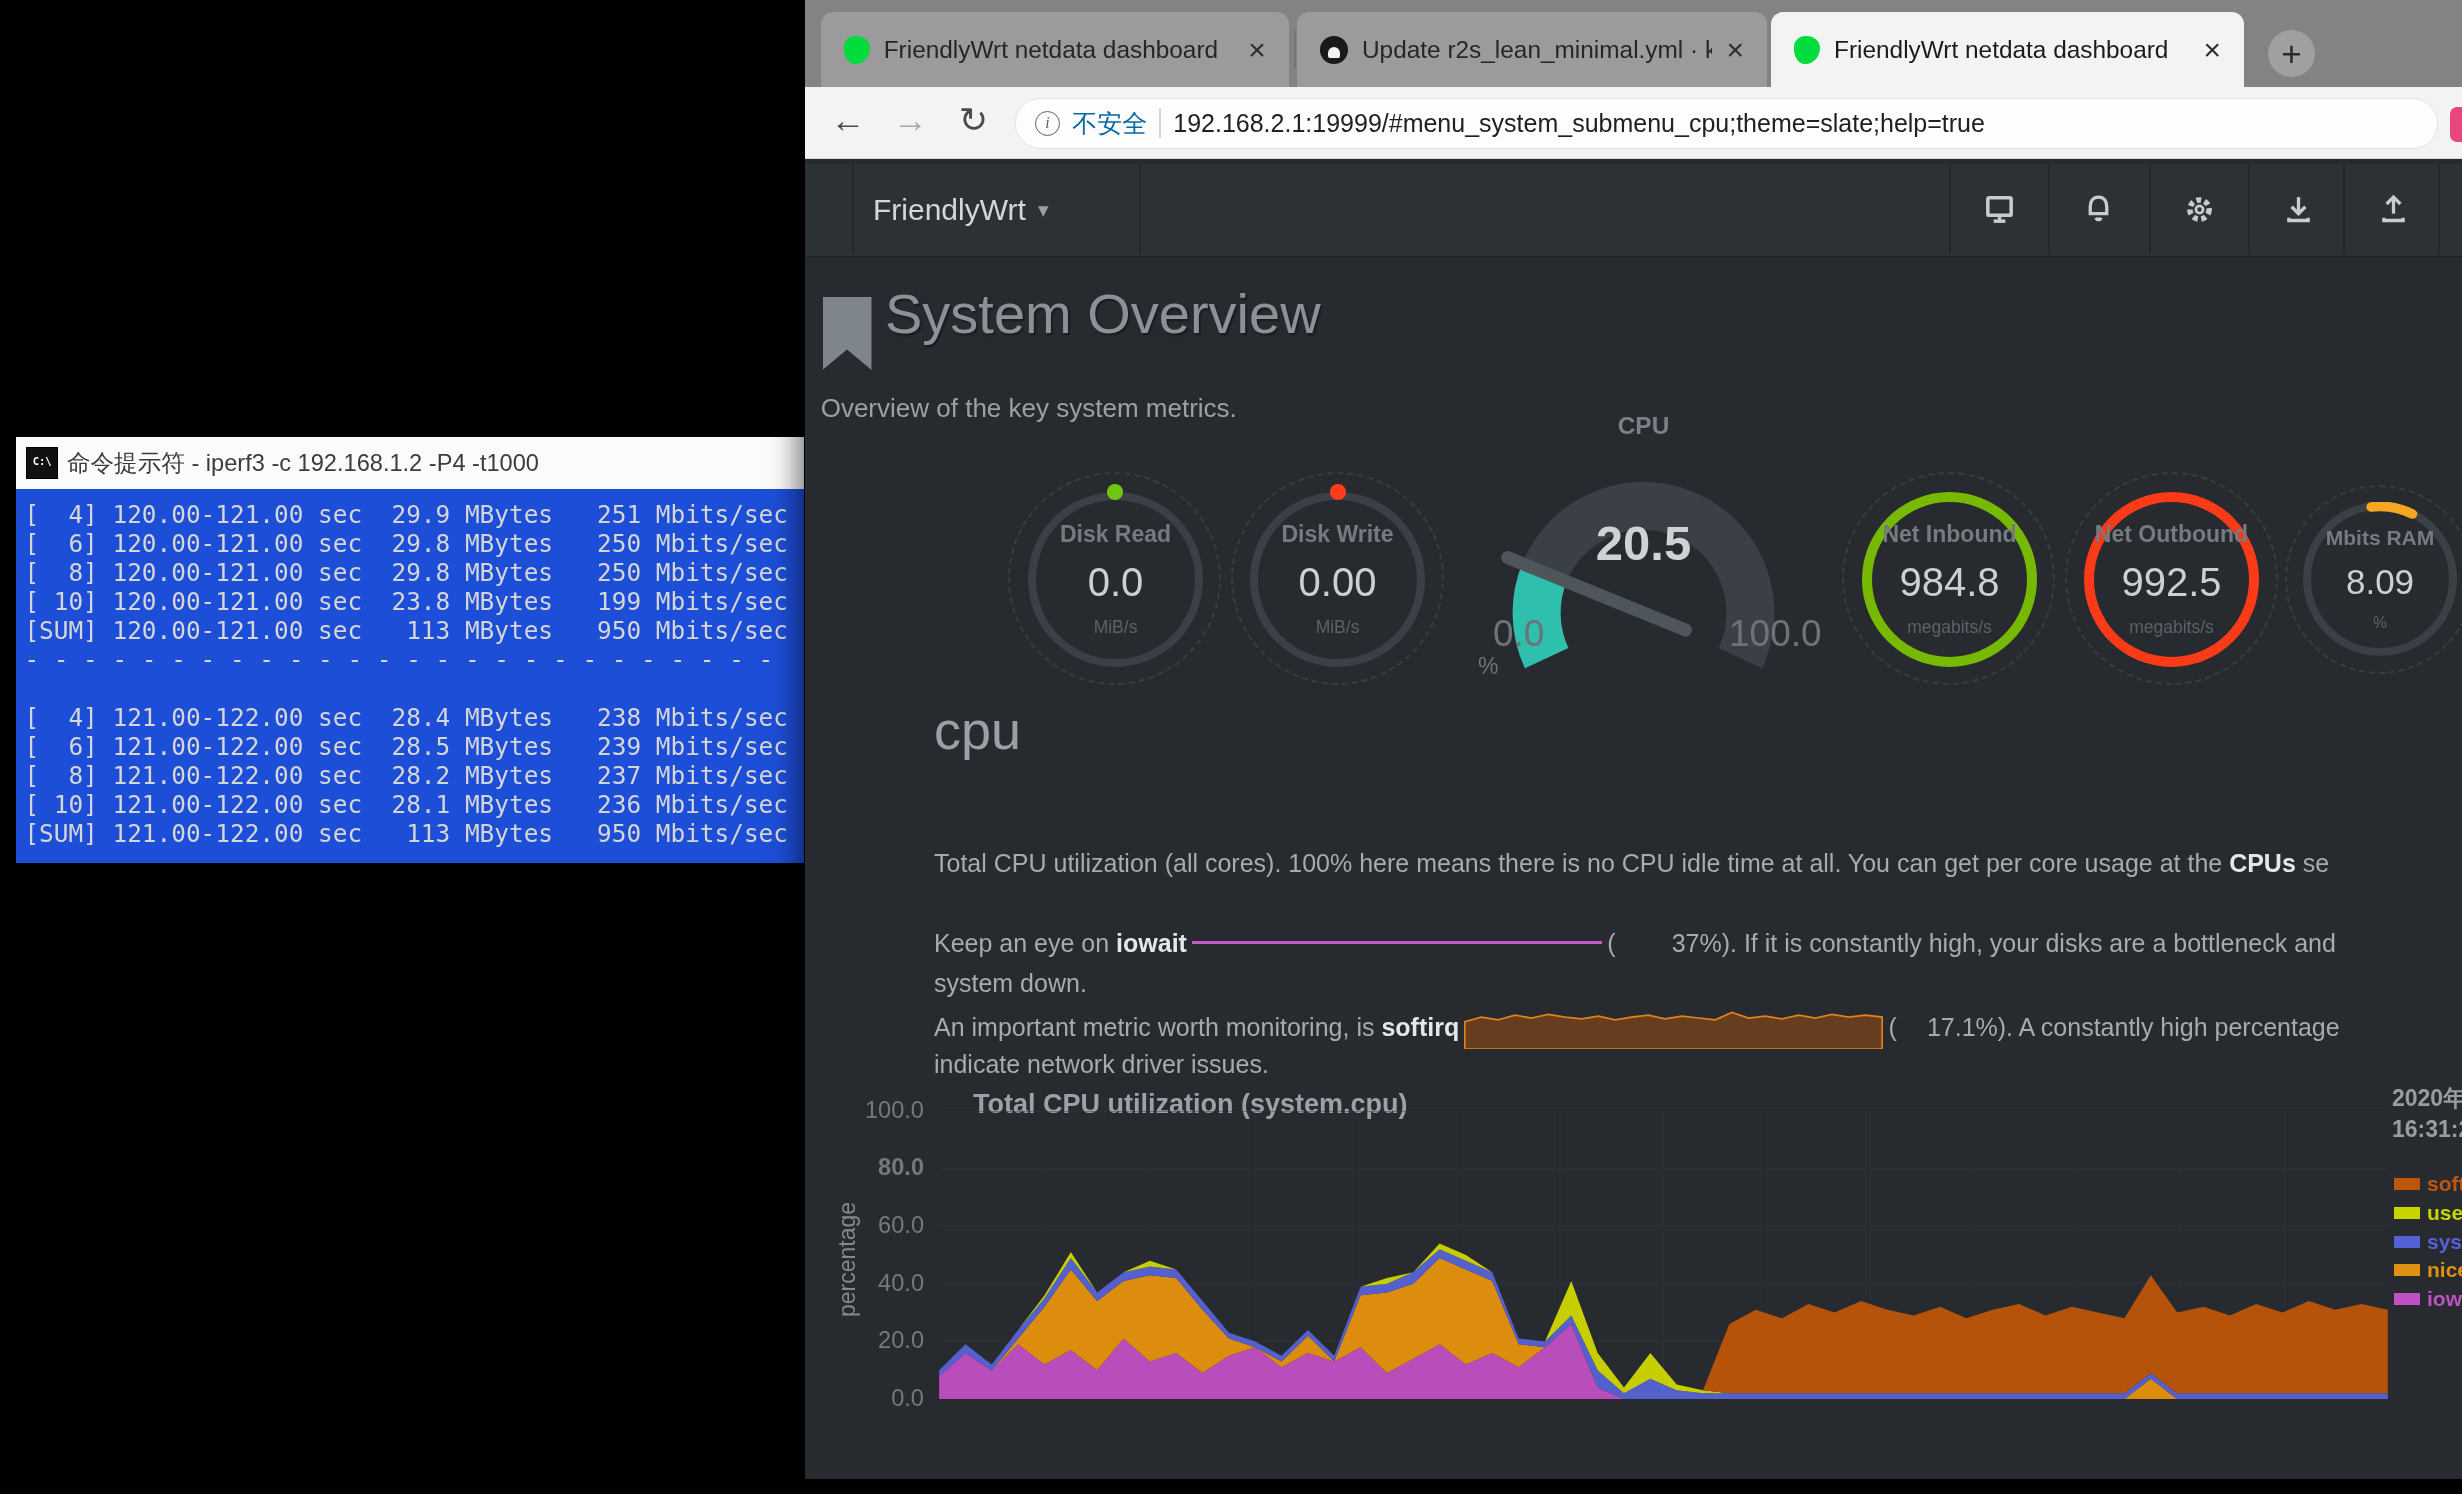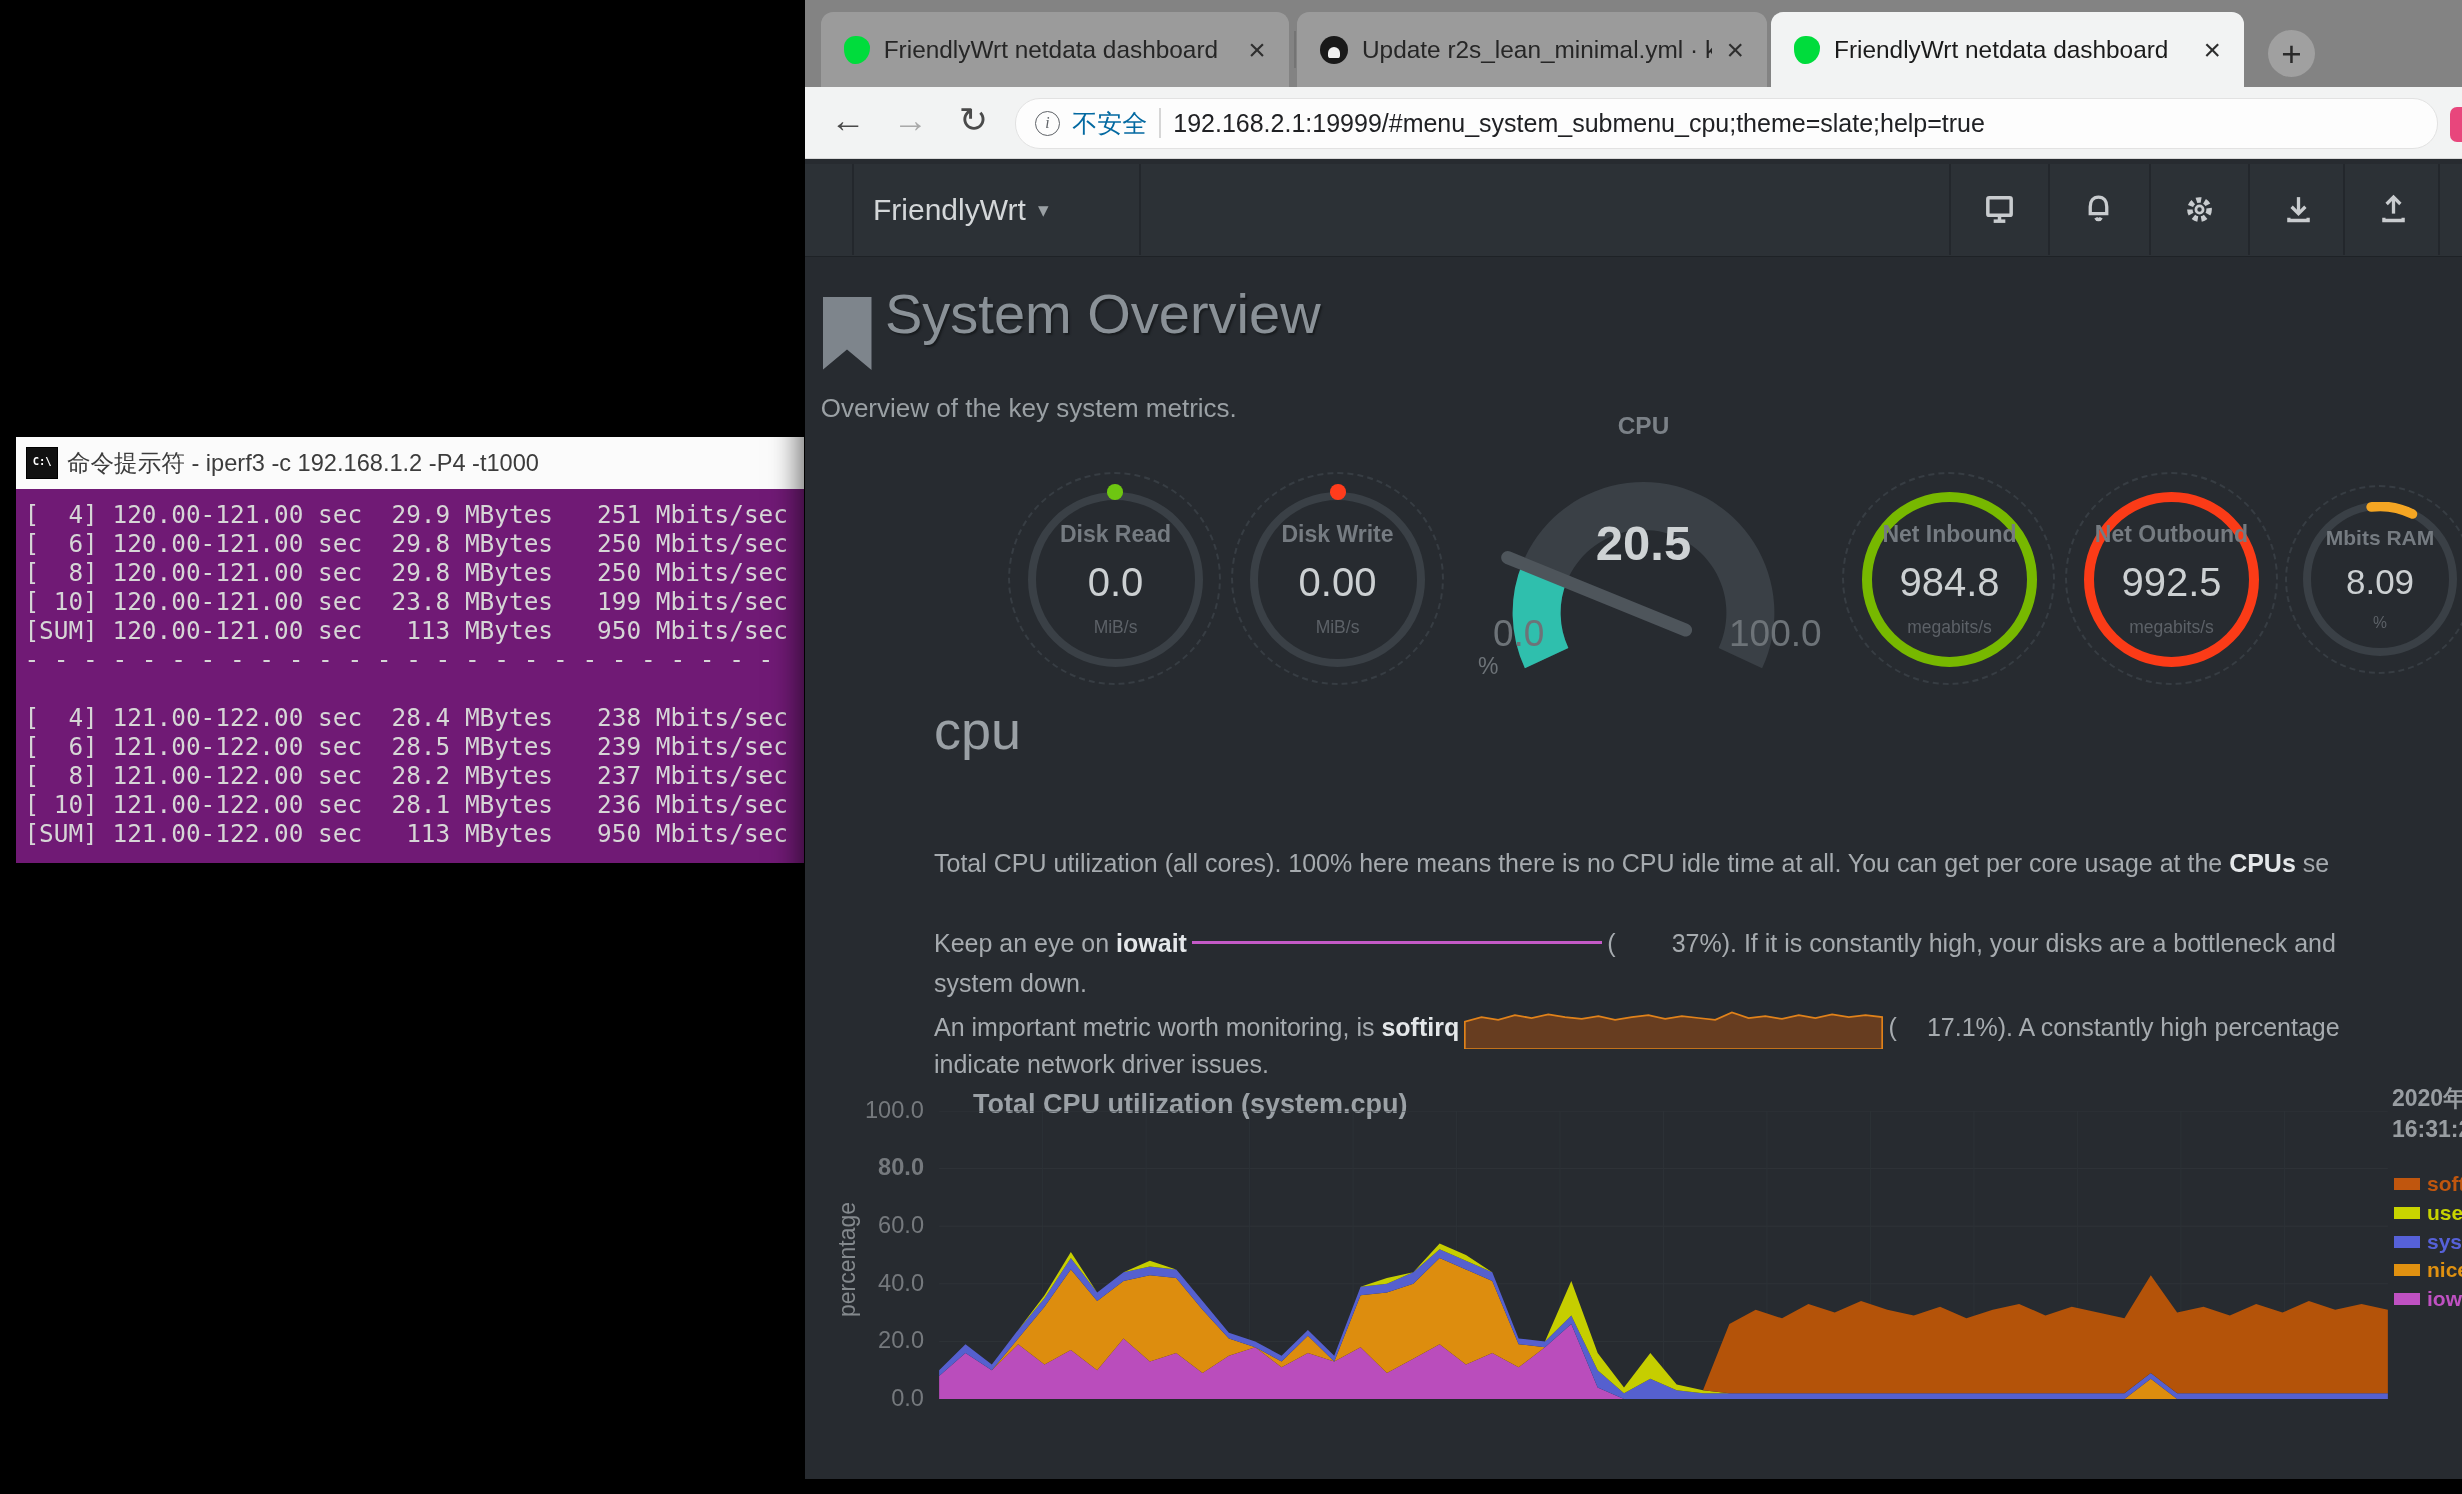--- a/index.html
+++ b/index.html
@@ -17,21 +17,21 @@
 
   
   .term{position:absolute;left:15.7px;top:437px;width:788px;height:426px;
     box-shadow:0 8.7px 35px rgba(0,0,0,.6);}
   .term-title{position:absolute;left:0;top:0;right:0;height:52px;background:#fbfbfb;
     display:flex;align-items:center;padding-left:10.5px;gap:8.7px;}
   .cmd-ico{width:30px;height:30px;background:#111;border:0.9px solid #000;color:#fff;
     font-family:"DejaVu Sans Mono",monospace;font-size:10.5px;font-weight:bold;
     display:flex;align-items:flex-start;justify-content:center;line-height:26px;}
   .term-title-text{font-size:23.6px;color:#3c3c3c;}
-  .term-body{position:absolute;left:0;top:52px;right:0;bottom:0;background:#701a75;
+  .term-body{position:absolute;left:0;top:52px;right:0;bottom:0;background:#1d4ed8;
     padding:10.5px 0 0 8.7px;font-family:"DejaVu Sans Mono",monospace;font-size:24.4px;
     line-height:29px;color:#d6d6d6;overflow:hidden;}
   .term-body div{white-space:pre;}
 
   
   .browser{position:absolute;left:805px;top:0;width:1916px;height:1484px;
     box-shadow:-7px 0 26px rgba(0,0,0,.55);}
   .tabbar{position:absolute;left:0;top:0;width:100%;height:87px;background:#838383;}
   .tab{position:absolute;top:12.2px;height:75px;border-radius:12.2px 12.2px 0 0;
     display:flex;align-items:center;padding:0 23px;box-sizing:border-box;}

